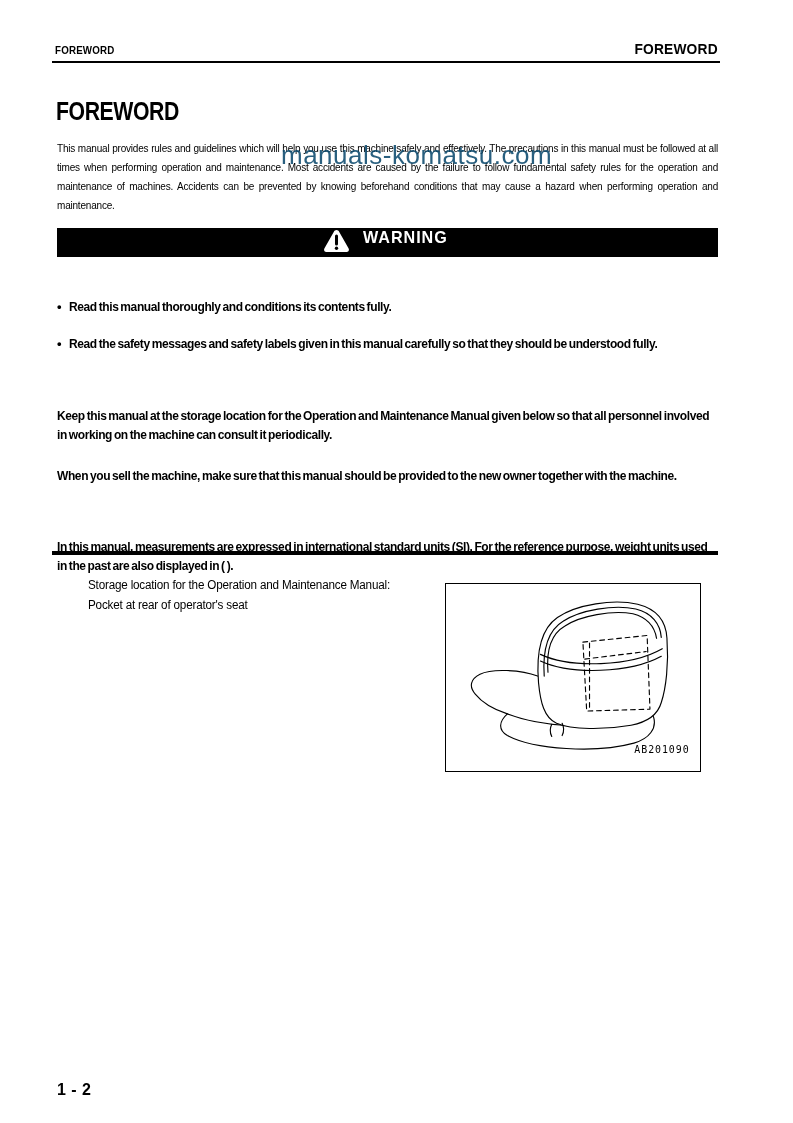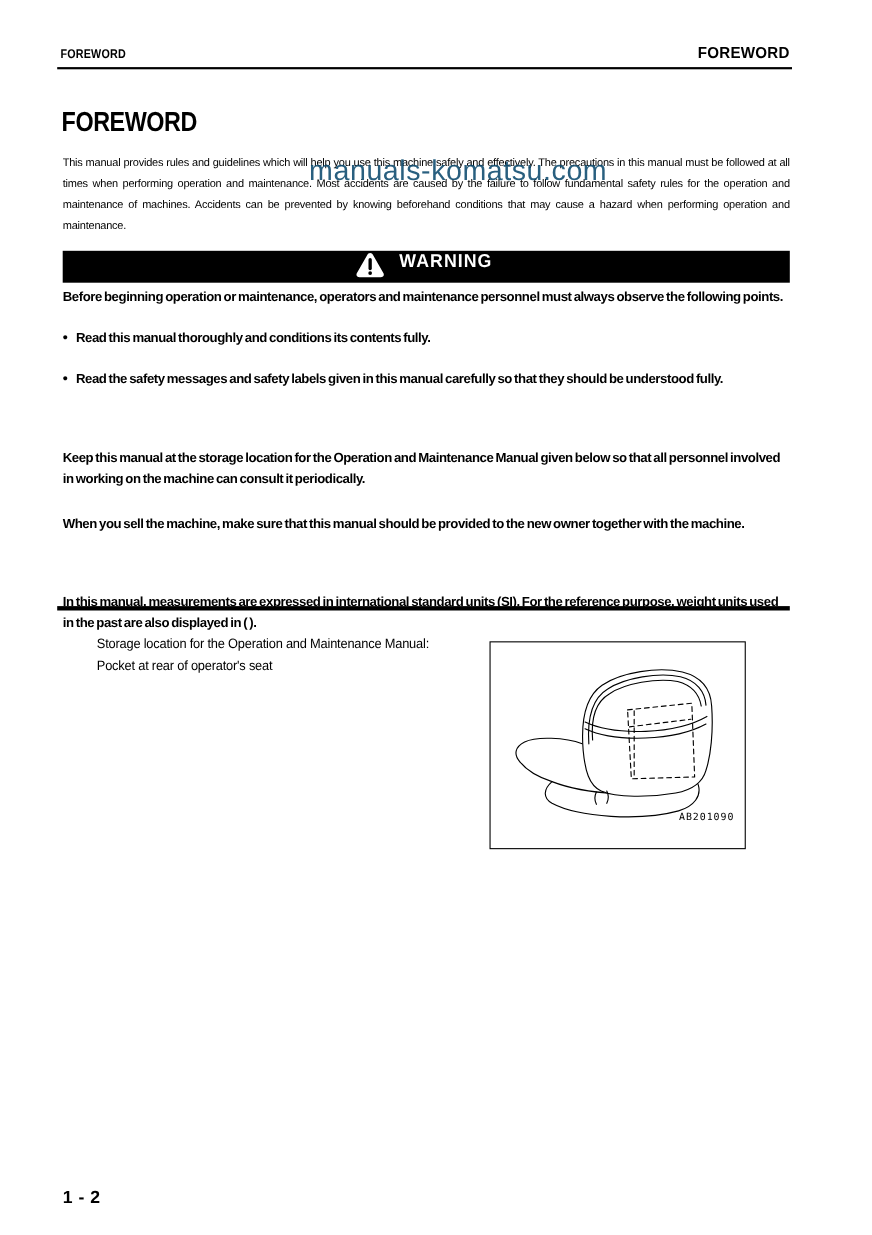--- a/index.html
+++ b/index.html
@@ -80,21 +80,21 @@
   .rule2 { left: 52px; top: 551px; width: 666px; height: 4px; background: #000; }
 
   
   .storage {
     left: 88px; top: 576px;
     font-size: 12.3px; line-height: 19.5px; letter-spacing: -0.2px;
     white-space: nowrap;
     transform: scaleX(0.95); transform-origin: 0 0;
   }
   .figbox {
-    left: 445px; top: 583px; width: 233px; height: 189px;
+    left: 445px; top: 583px; width: 256px; height: 189px;
     border: 1.5px solid #000; background: #fff;
   }
   .figbox svg { display: block; width: 100%; height: 100%; }
   .figcode {
     font-family: "DejaVu Sans Mono", "Liberation Mono", monospace;
     font-size: 10.5px; letter-spacing: 1px; fill: #000;
   }
 
   .footer {
     left: 57px; top: 1081px;
@@ -117,21 +117,20 @@
 
   <div class="abs banner">
     <svg class="tri" viewBox="0 0 30 27">
       <path d="M15,1.2 C16.3,1.2 17.4,2 18.1,3.3 L28.5,21.6 C29.8,23.9 28.4,25.9 25.7,25.9 L4.3,25.9 C1.6,25.9 0.2,23.9 1.5,21.6 L11.9,3.3 C12.6,2 13.7,1.2 15,1.2 Z" fill="#ffffff"></path>
       <path d="M15,8 L15,17" stroke="#000000" stroke-width="3.4" stroke-linecap="round" fill="none"></path>
       <circle cx="15" cy="21.6" r="1.9" fill="#000000"></circle>
     </svg>
     <span class="wlabel">WARNING</span>
   </div>
 
-  <div class="abs wtext oneline" style="top:261px">Before beginning operation or maintenance, operators and maintenance personnel must always observe the following points.</div>
 
   <div class="abs wtext oneline bullet" style="top:298px">Read this manual thoroughly and conditions its contents fully.</div>
   <div class="abs wtext oneline bullet" style="top:335px">Read the safety messages and safety labels given in this manual carefully so that they should be understood fully.</div>
 
   <div class="abs wtext wpara" style="top:374px">Keep this manual at the storage location for the Operation and Maintenance Manual given below so that all personnel involved in working on the machine can consult it periodically.</div>
   <div class="abs wtext oneline" style="top:467px">When you sell the machine, make sure that this manual should be provided to the new owner together with the machine.</div>
   <div class="abs wtext wpara" style="top:505px">In this manual, measurements are expressed in international standard units (SI). For the reference purpose, weight units used in the past are also displayed in ( ).</div>
 
   <div class="abs rule2"></div>
 

